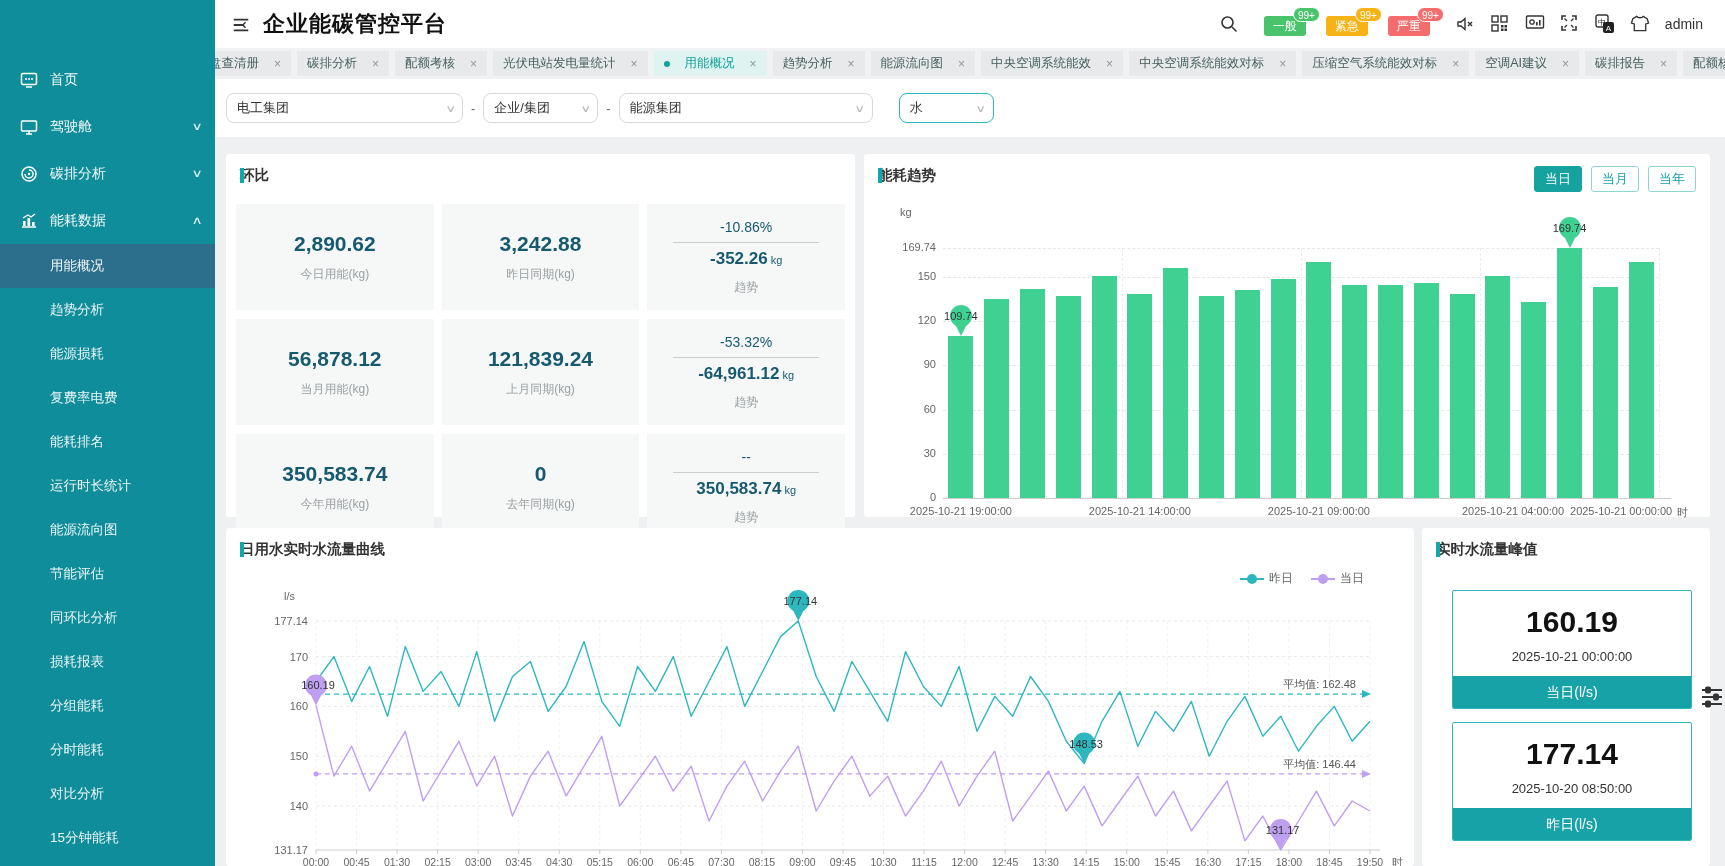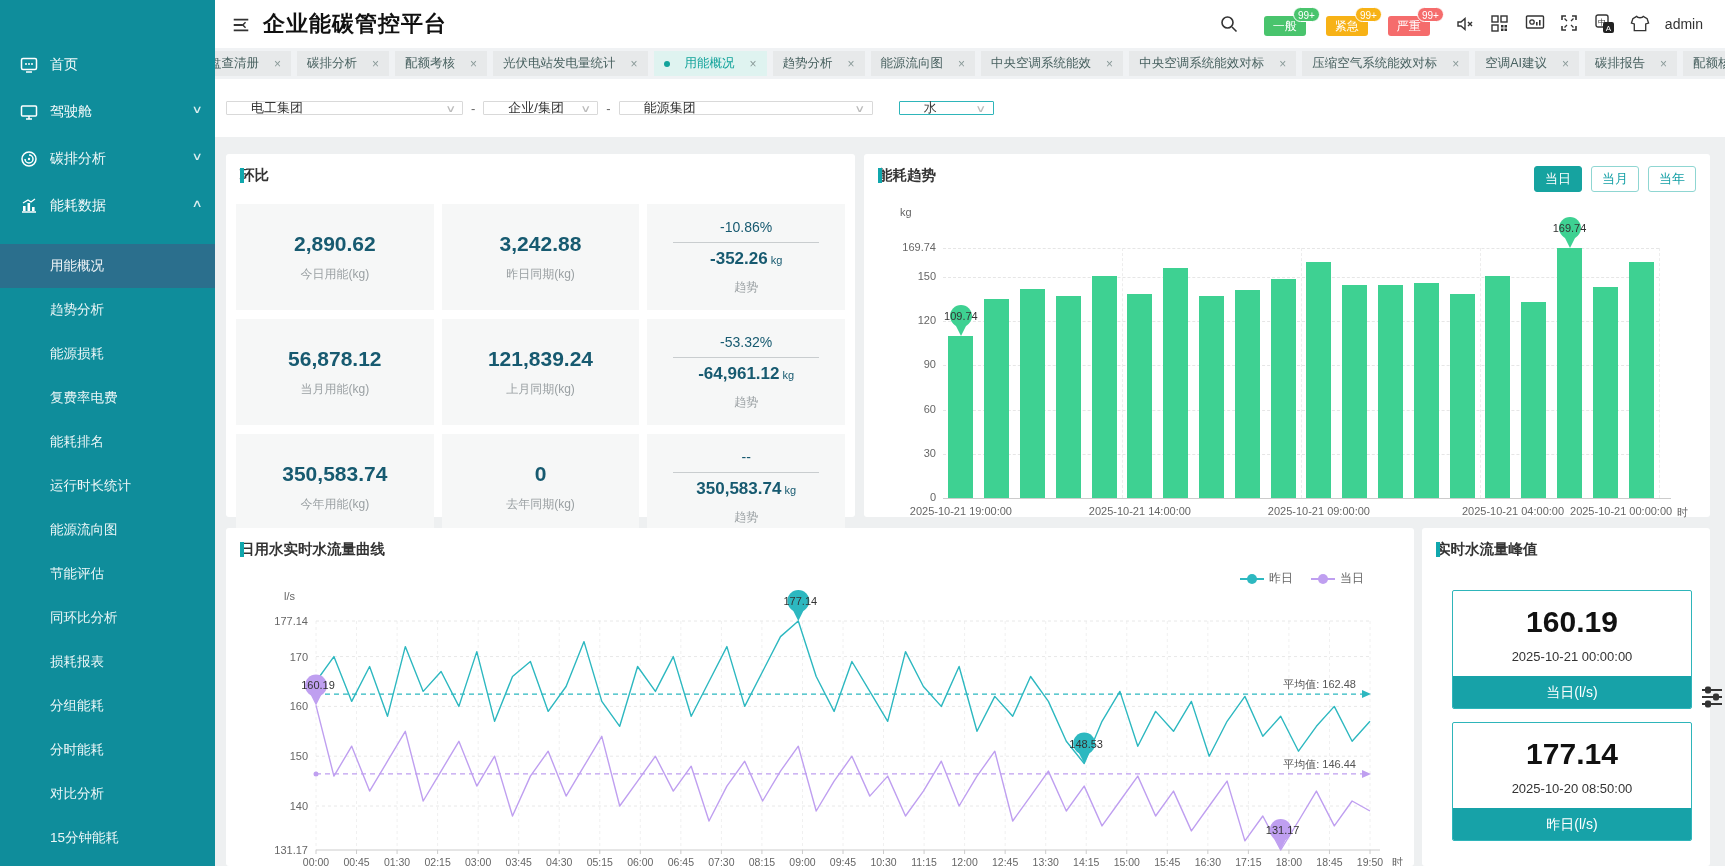--- a/index.html
+++ b/index.html
@@ -2,21 +2,21 @@
 <html><head>
 <meta charset="utf-8">
 <style>
   * { margin:0; padding:0; box-sizing:border-box; }
   html,body { background:#dfe3e6; }
   body { font-family:"Liberation Sans","DejaVu Sans",sans-serif; }
   #app { position:relative; width:1725px; height:866px; background:#eef0f1; overflow:hidden; }
 
   
   #sidebar { position:absolute; left:0; top:0; width:215px; height:866px; background:#0f8d9b; z-index:5; overflow:hidden; }
-  .side-item { display:flex; height:47px; padding:0 14px 0 20px; color:rgba(255,255,255,.95); font-size:14px; cursor:pointer; }
+  .side-item { display:flex; align-items:center; height:47px; padding:0 14px 0 20px; color:rgba(255,255,255,.95); font-size:14px; cursor:pointer; }
   .side-item .s-ico { width:18px; height:18px; margin-right:12px; flex:0 0 18px; }
   .side-item .s-label { flex:1; }
   .side-item .chev { font-size:11px; color:rgba(255,255,255,.85); transform:scaleX(1.4); }
   .sub-item { height:44px; line-height:44px; padding-left:50px; color:rgba(255,255,255,.92); font-size:13.5px; cursor:pointer; }
   .sub-item.active { background:#2b6f8d; }
 
   
   #header { position:absolute; left:215px; top:0; width:1510px; height:48px; background:#fff; display:flex; align-items:center; z-index:4; }
   #hamburger { margin-left:16px; cursor:pointer; }
   #page-title { font-size:22px; font-weight:bold; color:#111; margin-left:12px; letter-spacing:1px; }
@@ -28,21 +28,21 @@
 
   
   #tabbar { position:absolute; left:215px; top:48px; width:1510px; height:31px; background:#f0f2f4; display:flex; align-items:center; overflow:hidden; white-space:nowrap; }
   .tab { display:inline-flex; align-items:center; gap:15px; height:25px; padding:0 10px; margin-right:6px; background:#e7e9ea; color:#47605f; font-size:12.5px; cursor:pointer; flex:0 0 auto; }
   .tab .tab-close { color:#8a9a99; font-size:12px; cursor:pointer; }
   .tab.active { background:#dff3f0; color:#13a39b; }
   .tab.active .dot { width:6px; height:6px; border-radius:50%; background:#13a39b; }
 
   
   #filterbar { position:absolute; left:215px; top:79px; width:1510px; height:58px; background:#fff; display:flex; align-items:center; padding-left:11px; }
-  .sel { position:relative; height:14px; border:1px solid #d9d9d9; border-radius:1px; background:#fff; display:flex; align-items:center; padding:0 24px 0 24px; font-size:13px; color:#333; cursor:pointer; }
+  .sel { position:relative; height:30px; border:1px solid #d9d9d9; border-radius:8px; background:#fff; display:flex; align-items:center; padding:0 24px 0 10px; font-size:13px; color:#333; cursor:pointer; }
   .sel .sel-arrow { position:absolute; right:8px; color:#bbb; font-size:10px; transform:scaleX(1.5); }
   .sel.s1 { width:237px; } .sel.s2 { width:115px; margin-left:14px; } .sel.s3 { width:254px; margin-left:14px; }
   .sel.s4 { width:95px; margin-left:26px; border-color:#2eb5ba; }
   .sel-dash { color:#666; font-size:13px; margin-left:8px; margin-right:-6px; }
 
   
   .panel { position:absolute; background:#fff; border-radius:3px; }
   #panel-huanbi { left:226px; top:154px; width:629px; height:363px; }
   #panel-trend  { left:864px; top:154px; width:846px; height:363px; }
   #panel-flow   { left:226px; top:528px; width:1188px; height:338px; overflow:hidden; }

